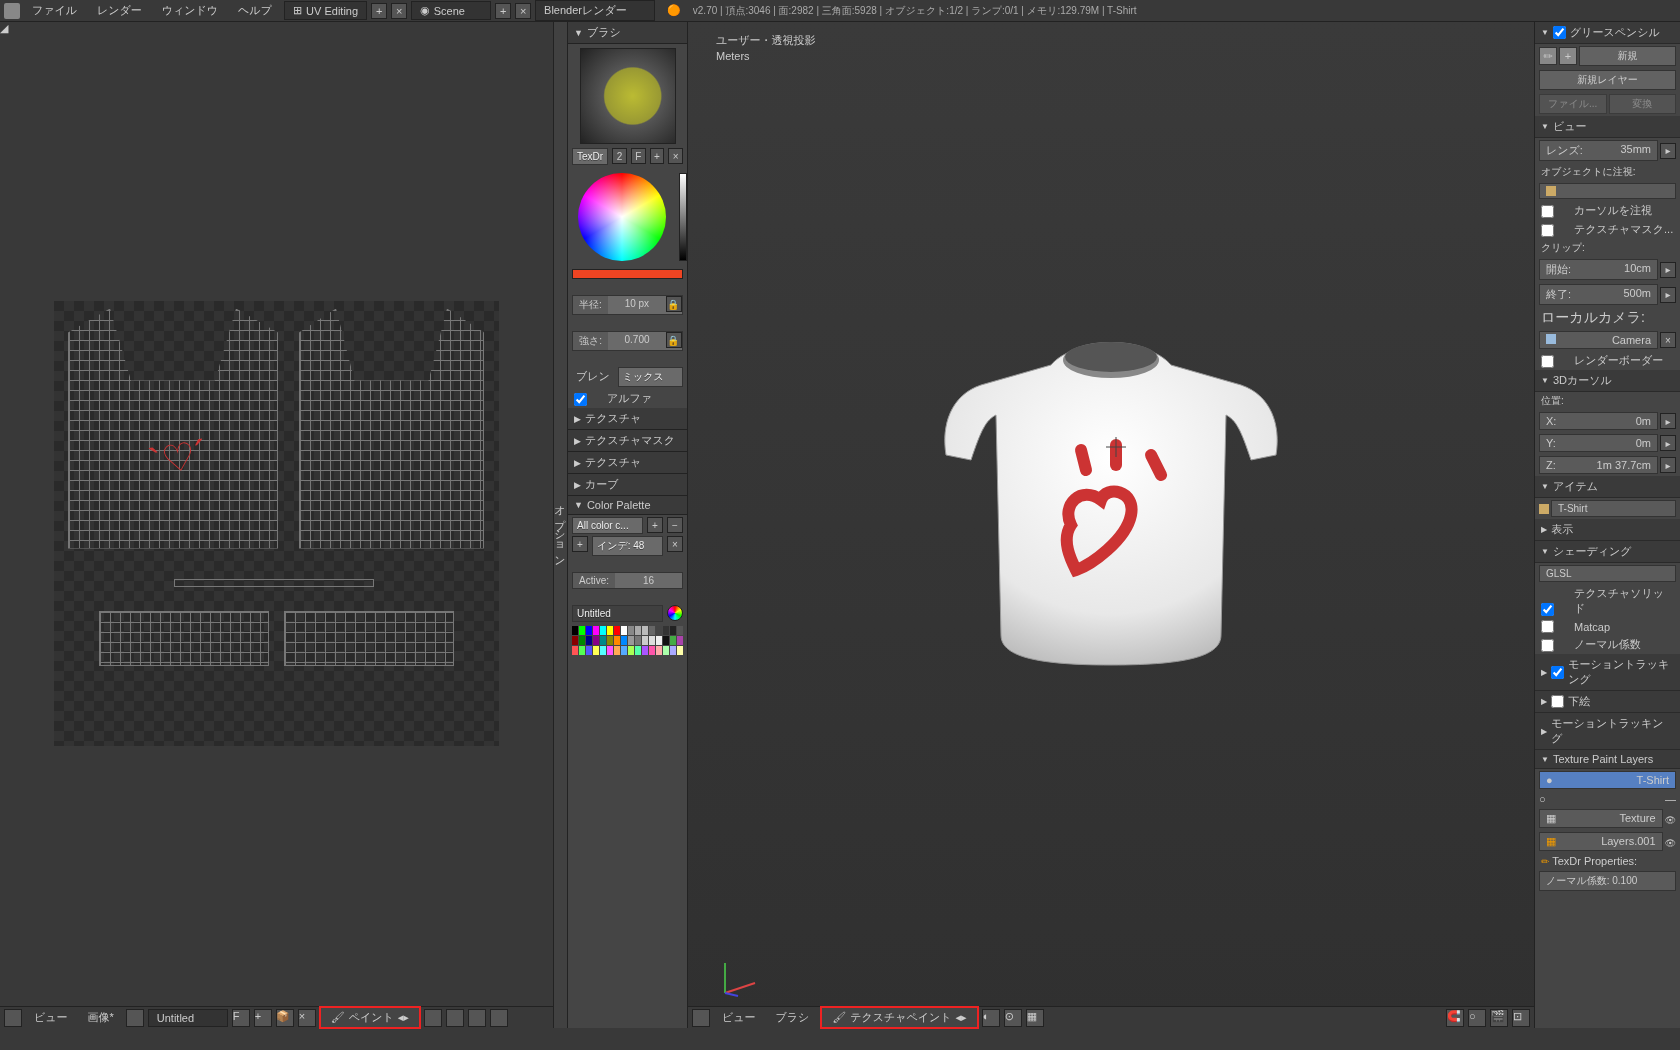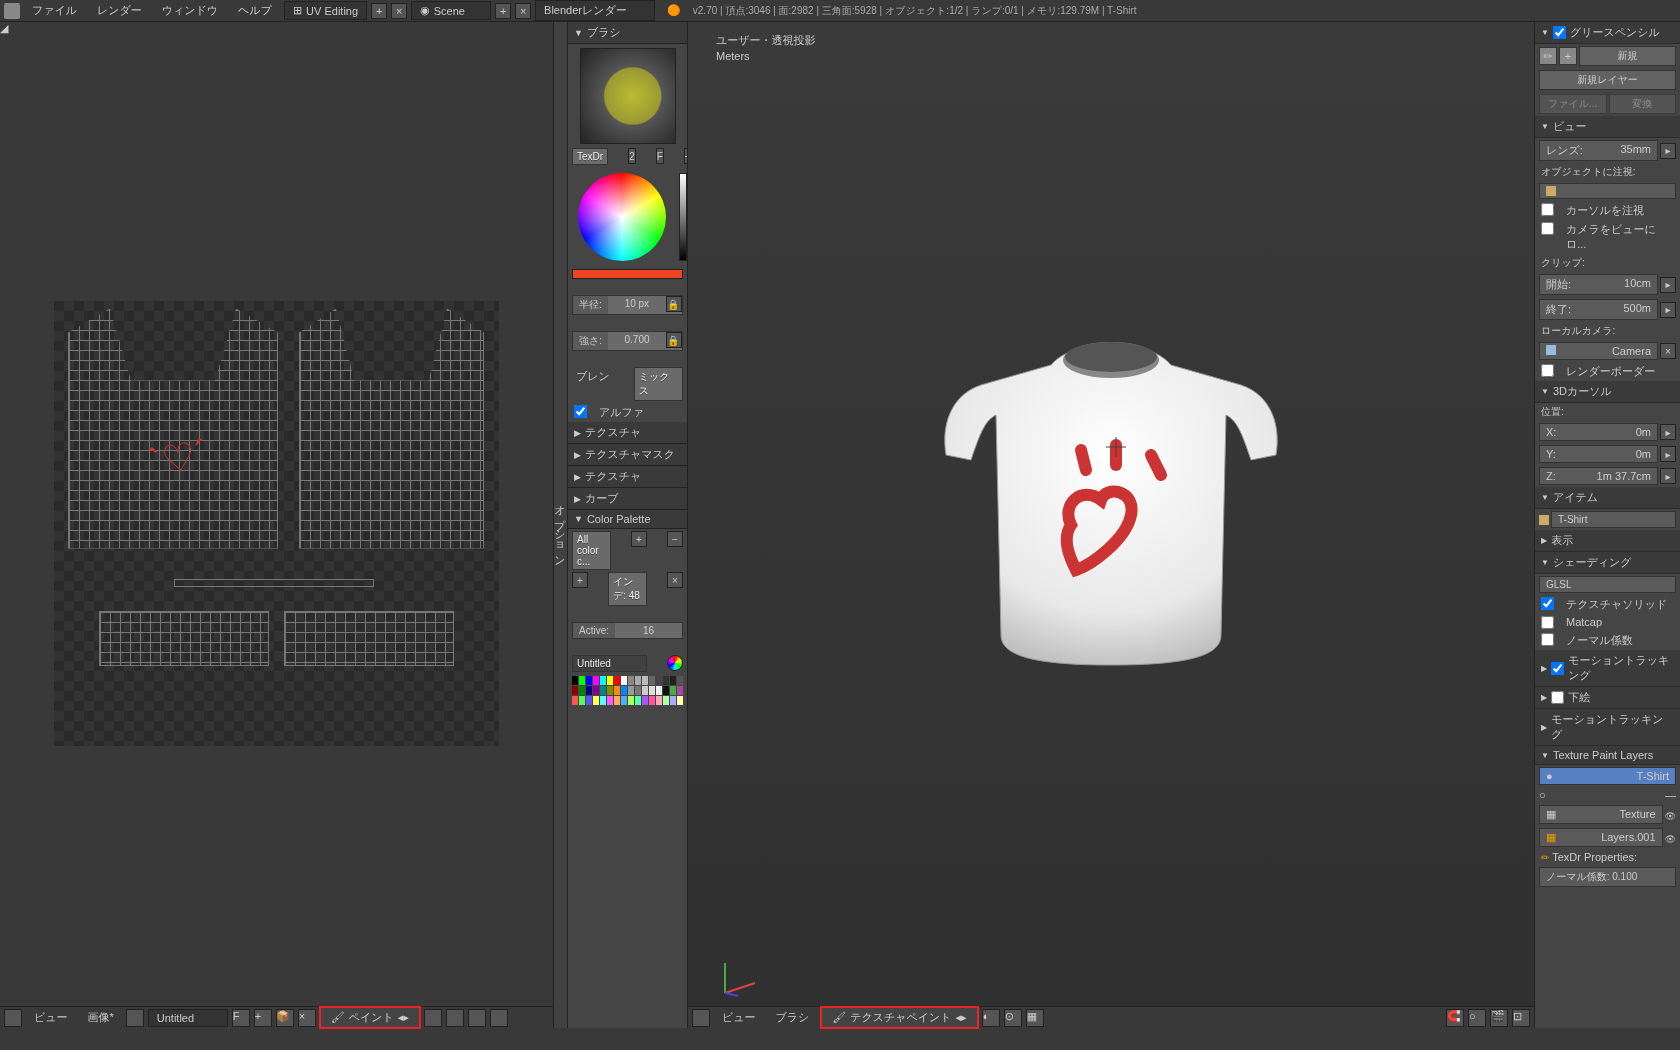--- a/index.html
+++ b/index.html
@@ -15,33 +15,33 @@
 .uv-canvas{flex:1;position:relative;display:flex;align-items:center;justify-content:center}
 .checker{width:445px;height:445px;background-image:linear-gradient(45deg,#333 25%,transparent 25%),linear-gradient(-45deg,#333 25%,transparent 25%),linear-gradient(45deg,transparent 75%,#333 75%),linear-gradient(-45deg,transparent 75%,#333 75%);background-size:20px 20px;background-position:0 0,0 10px,10px -10px,-10px 0;background-color:#2a2a2a;position:relative}
 .wire{position:absolute;border:1px solid #777}
 .wire-grid{background-image:linear-gradient(#777 1px,transparent 1px),linear-gradient(90deg,#777 1px,transparent 1px);background-size:10px 10px}
 .heart-uv{position:absolute;left:95px;top:135px;color:#c33;font-size:38px;transform:rotate(-10deg)}
 .tool-col{width:14px;background:#414141;border-left:1px solid #222;display:flex;flex-direction:column;align-items:center;gap:20px;padding-top:8px;writing-mode:vertical-rl;font-size:9px;color:#aaa}
 .brush-panel{width:120px;background:#454545;border-left:1px solid #222;overflow-y:auto;padding:0}
 .panel-hdr{background:#3a3a3a;padding:3px 6px;border-bottom:1px solid #222;display:flex;align-items:center;gap:4px;cursor:pointer}
 .panel-hdr .tri{font-size:9px}
 .brush-preview{margin:4px auto;width:96px;height:96px;background:radial-gradient(circle at 55% 50%,#bb3 0%,#993 40%,#555 42%,#222 100%);border:1px solid #222}
-.field-row{display:flex;margin:2px 4px;gap:20px}
+.field-row{display:flex;margin:2px 4px;gap:4px}
 .field{flex:1;background:#6a6a6a;border:1px solid #333;padding:2px 4px;font-size:10px;color:#eee;text-shadow:0 1px 0 #0006}
 .field-dark{background:#404040}
 .num-field{display:flex;background:#6a6a6a;border:1px solid #333;margin:16px 4px}
 .num-field .lbl{padding:2px 6px;background:#5a5a5a;font-size:10px}
 .num-field .val{flex:1;text-align:center;padding:2px;font-size:10px}
 .sm-btn{width:16px;height:16px;background:#555;border:1px solid #222;display:inline-flex;align-items:center;justify-content:center;font-size:10px;cursor:pointer}
 .color-wheel{width:88px;height:88px;border-radius:50%;margin:6px auto;background:conic-gradient(red,yellow,lime,cyan,blue,magenta,red);position:relative}
 .color-wheel::after{content:"";position:absolute;inset:0;border-radius:50%;background:radial-gradient(circle,white 0%,transparent 70%)}
 .color-bar{width:8px;height:88px;background:linear-gradient(#fff,#000);border:1px solid #222}
 .wheel-row{display:flex;align-items:center;justify-content:center;gap:4px}
 .swatch{height:10px;margin:2px 4px;background:#e42;border:1px solid #222}
-.chk{display:flex;align-items:flex-start;gap:12px;padding:2px 6px}
+.chk{display:flex;align-items:flex-end;gap:20px;padding:2px 6px}
 .chk input{margin:0}
 .swatches{display:grid;grid-template-columns:repeat(16,1fr);gap:1px;padding:2px 4px}
 .sw{height:9px}
 .viewport{flex:1;background:linear-gradient(#3a3a3a,#303030);position:relative;border-left:1px solid #222}
 .vp-info{position:absolute;left:28px;top:10px;font-size:11px;color:#aaa;line-height:16px}
 .tshirt{position:absolute;left:50%;top:48%;transform:translate(-50%,-50%);width:400px;height:340px}
 .axis{position:absolute;left:32px;bottom:30px;width:40px;height:40px}
 .obj-lbl{position:absolute;left:70px;bottom:8px;font-size:10px;color:#999}
 .right-panel{width:146px;background:#454545;border-left:1px solid #222;overflow-y:auto}
 .rp-hdr{background:#3a3a3a;padding:3px 6px;display:flex;align-items:center;gap:4px;cursor:pointer;border-bottom:1px solid #2a2a2a}
@@ -343,38 +343,38 @@
         <div class="rp-field field-dark">
           <span class="cube-ic"></span>
         </div>
       </div>
     <label class="chk">
         <input type="checkbox" style="">
         <span>カーソルを注視</span>
       </label>
     <label class="chk">
         <input type="checkbox" style="">
-        <span>カメラをビューにロ...</span>
+        <span>テクスチャマスク...</span>
       </label>
     <div style="padding:2px 6px;font-size:10px">クリップ:</div>
     <div class="rp-row">
         <div class="rp-field">
           <span>開始:</span>
           <span>10cm</span>
         </div>
         <div class="sm-btn">▸</div>
       </div>
     <div class="rp-row">
         <div class="rp-field">
           <span>終了:</span>
           <span>500m</span>
         </div>
         <div class="sm-btn">▸</div>
       </div>
-    <div style="padding:2px 6px;font-size:10px">ローカルカメラ:</div>
+    <div style="padding:2px 6px;font-size:14px">ローカルカメラ:</div>
     <div class="rp-row">
         <div class="rp-field field-dark">
           <span class="cube-ic" style="background:#9bd"></span>
           <span>Camera</span>
         </div>
         <div class="sm-btn">×</div>
       </div>
     <label class="chk">
         <input type="checkbox" style="">
         <span>レンダーボーダー</span>

